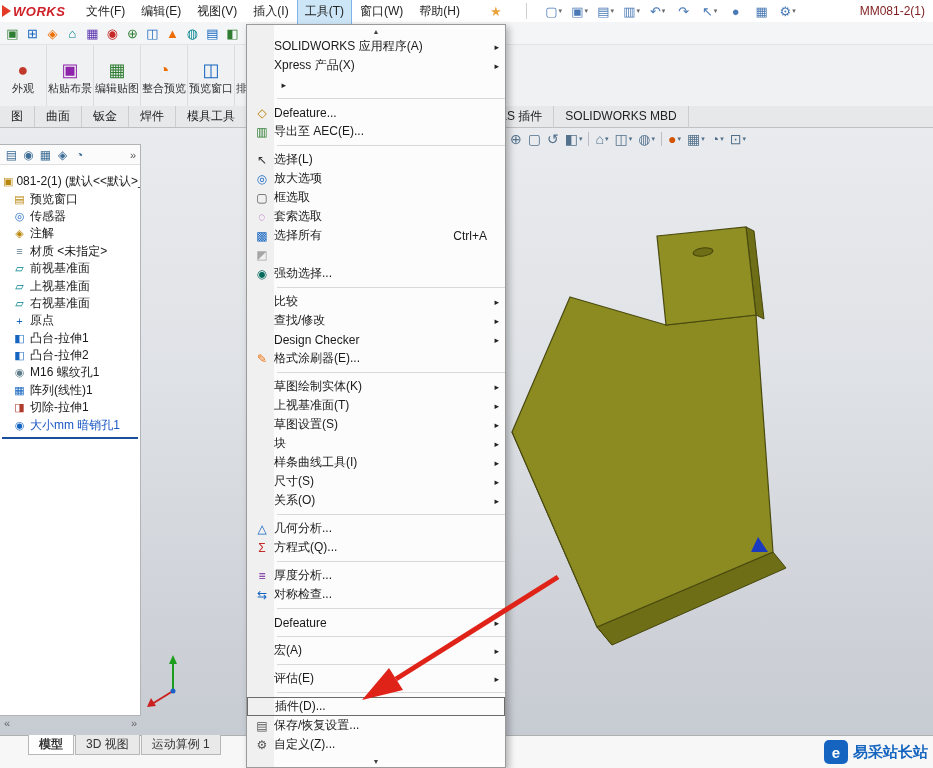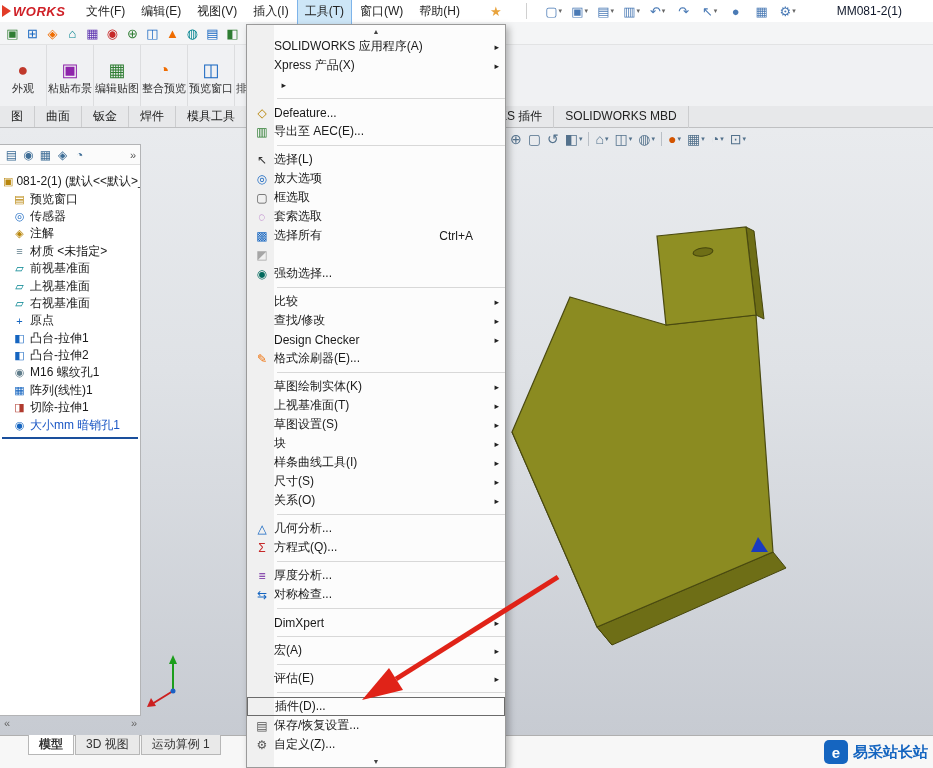--- a/index.html
+++ b/index.html
@@ -10,21 +10,21 @@
   .titlebar { position:absolute; top:0; left:0; right:0; height:22px; background:#fff; display:flex; align-items:center; z-index:20;gap:8px; }
   .logo { display:flex; align-items:center; width:70px; overflow:hidden; padding-left:2px; }
   .logo-tri { width:0; height:0; border-left:9px solid #e23c28; border-top:6px solid transparent; border-bottom:6px solid transparent; margin-right:2px; }
   .logo-text { color:#cf2027; font-weight:bold; font-style:italic; font-size:13px; letter-spacing:.5px; }
   .mbitem { padding:18px 7px; cursor:default; border:1px solid transparent; }
   .mbitem.active { background:#cde6f7; border:1px solid #7eb4ea; }
   .star { color:#e8a33d; font-size:13px; margin:0 10px 0 14px; }
   .qsep { width:1px; height:16px; background:#d0d0d0; margin:0 6px; }
   .qicon { position:relative; width:22px; height:18px; display:flex; align-items:center; justify-content:center; color:#4a7ab5; font-size:13px; margin:0 2px; }
   .qicon .dd { font-size:7px; color:#666; margin-left:1px; }
-  .docname { margin-left:auto; padding-right:31px; color:#0f172a; }
+  .docname { margin-left:auto; padding-right:8px; color:#7f1d1d; }
 
   
   .toolbar2 { position:absolute; top:22px; left:0; right:0; height:23px; background:#f4f5f6; border-bottom:1px solid #e2e3e4; display:flex; align-items:center; padding-left:3px; z-index:5; }
   .t2icon { width:19px; height:18px; display:flex; align-items:center; justify-content:center; font-size:13px; margin-right:1px; }
 
   
   .bigbar { position:absolute; top:45px; left:0; right:0; height:61px; background:#f0f1f3; display:flex; align-items:stretch; z-index:5; }
   .bigbtn { width:47px; display:flex; flex-direction:column; align-items:center; justify-content:center; border-right:1px solid #dcdddf; cursor:default; }
   .bigbtn .bic { font-size:18px; height:24px; line-height:24px; }
   .bigbtn .blab { font-size:11px; line-height:12px; text-align:center; color:#333; }
@@ -55,21 +55,21 @@
   .rollback { height:2px; background:#1a4f9c; margin:3px 2px 0 2px; }
   .panelfoot { position:absolute; left:0; top:716px; width:141px; height:14px; display:flex; justify-content:space-between; align-items:center; padding:0 4px; color:#666; font-size:11px; z-index:10; }
 
   
   .menu { position:absolute; left:246px; top:24px; width:260px; height:744px; background:linear-gradient(90deg,#f0f0f0 0,#f0f0f0 27px,#fcfcfc 27px); border:1px solid #9a9a9a; box-shadow:3px 3px 7px rgba(0,0,0,.28); z-index:50; display:flex; flex-direction:column; }
   .mscroll { height:12px; display:flex; align-items:center; justify-content:center; font-size:7px; color:#444; flex:0 0 auto; }
   .mitems { flex:1; overflow:hidden; display:flex; flex-direction:column; }
   .mi { height:19px; flex:0 0 auto; display:flex; align-items:center; padding:0 6px 0 3px; cursor:default; }
   .mi .mic { width:24px; text-align:center; font-size:12px; flex:0 0 auto; }
   .mi .mlabel { flex:1; white-space:nowrap; color:#1a1a1a; }
-  .mi .msc { color:#1a1a1a; margin-right:14px; }
+  .mi .msc { color:#1a1a1a; }
   .mi .msub { width:12px; text-align:right; font-size:9px; color:#222; }
   .mi.dis .mlabel { color:#a6a6a6; }
   .mi.boxed { border:1px solid #6b6b6b; }
   .msep { height:9px; flex:0 0 auto; display:flex; align-items:center; }
   .msep .line { margin-left:30px; flex:1; border-top:1px solid #d8d8d8; }
 
   
   .statusbar { position:absolute; left:0; right:0; bottom:0; height:33px; background:#f7f7f7; border-top:1px solid #b0b0b0; z-index:20;margin-top:19px; }
   .stabs { display:flex; align-items:flex-end; height:19px; padding-left:28px; }
   .stab { padding:1px 10px; border:1px solid #b7b7b7; border-top:none; background:#e9e9e9; margin-right:1px; color:#333; cursor:default; }
@@ -440,21 +440,21 @@
       <div class="mi">
         <span class="mic" style="color: rgb(21, 101, 192);">⇆</span>
         <span class="mlabel">对称检查...</span>
         <span class="msub"></span>
       </div>
       <div class="msep">
         <div class="line"></div>
       </div>
       <div class="mi">
         <span class="mic"></span>
-        <span class="mlabel">DimXpert</span>
+        <span class="mlabel">Defeature</span>
         <span class="msub">▸</span>
       </div>
       <div class="msep">
         <div class="line"></div>
       </div>
       <div class="mi">
         <span class="mic"></span>
         <span class="mlabel">宏(A)</span>
         <span class="msub">▸</span>
       </div>

